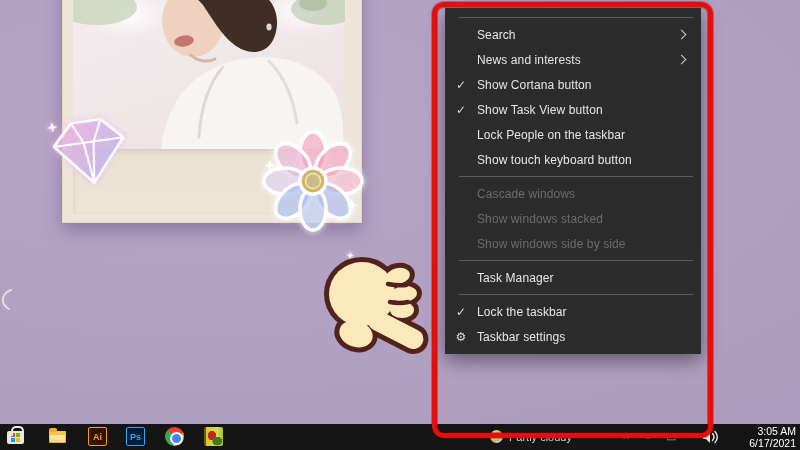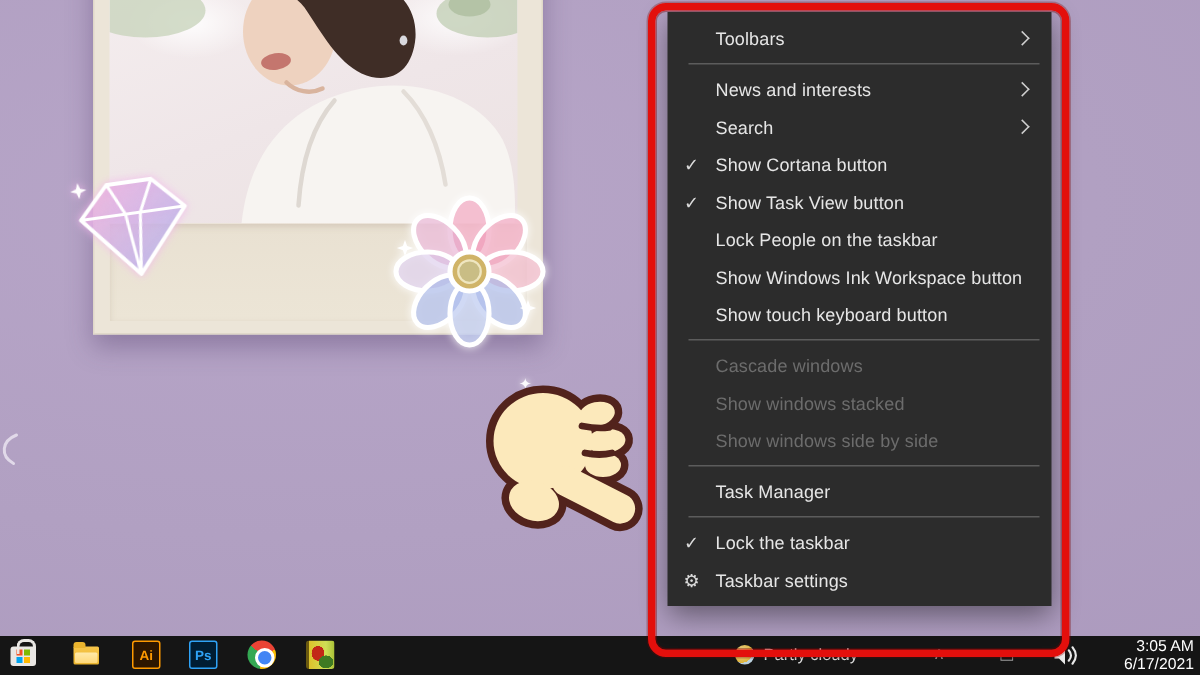--- a/index.html
+++ b/index.html
@@ -199,54 +199,45 @@
       <path d="M10.5,3.5 q3,3.5 0,7 M13,1.5 q4.5,5.5 0,11" stroke="#e8e8e8" stroke-width="1.4" fill="none" stroke-linecap="round"></path>
     </svg>
     <span class="tray-text" style="left:764px;margin-top:29px;">ENG</span>
     <div class="clock">
       <div>3:05 AM</div>
       <div>6/17/2021</div>
     </div>
   </div>
 
   <div class="context-menu" id="menu-items">
-      <div class="menu-item">
-        <span class="glyph"></span>
-        <span class="label">Toolbars</span>
+      <div class="menu-sep"></div>
+      <div class="menu-item">
+        <span class="glyph"></span>
+        <span class="label">Search</span>
         <span class="chev"></span>
       </div>
-      <div class="menu-sep"></div>
       <div class="menu-item">
         <span class="glyph"></span>
         <span class="label">News and interests</span>
         <span class="chev"></span>
       </div>
       <div class="menu-item">
-        <span class="glyph"></span>
-        <span class="label">Search</span>
-        <span class="chev"></span>
-      </div>
-      <div class="menu-item">
         <span class="glyph">✓</span>
         <span class="label">Show Cortana button</span>
       </div>
       <div class="menu-item">
         <span class="glyph">✓</span>
         <span class="label">Show Task View button</span>
       </div>
       <div class="menu-item">
         <span class="glyph"></span>
         <span class="label">Lock People on the taskbar</span>
       </div>
       <div class="menu-item">
         <span class="glyph"></span>
-        <span class="label">Show Windows Ink Workspace button</span>
-      </div>
-      <div class="menu-item">
-        <span class="glyph"></span>
         <span class="label">Show touch keyboard button</span>
       </div>
       <div class="menu-sep"></div>
       <div class="menu-item disabled">
         <span class="glyph"></span>
         <span class="label">Cascade windows</span>
       </div>
       <div class="menu-item disabled">
         <span class="glyph"></span>
         <span class="label">Show windows stacked</span>

